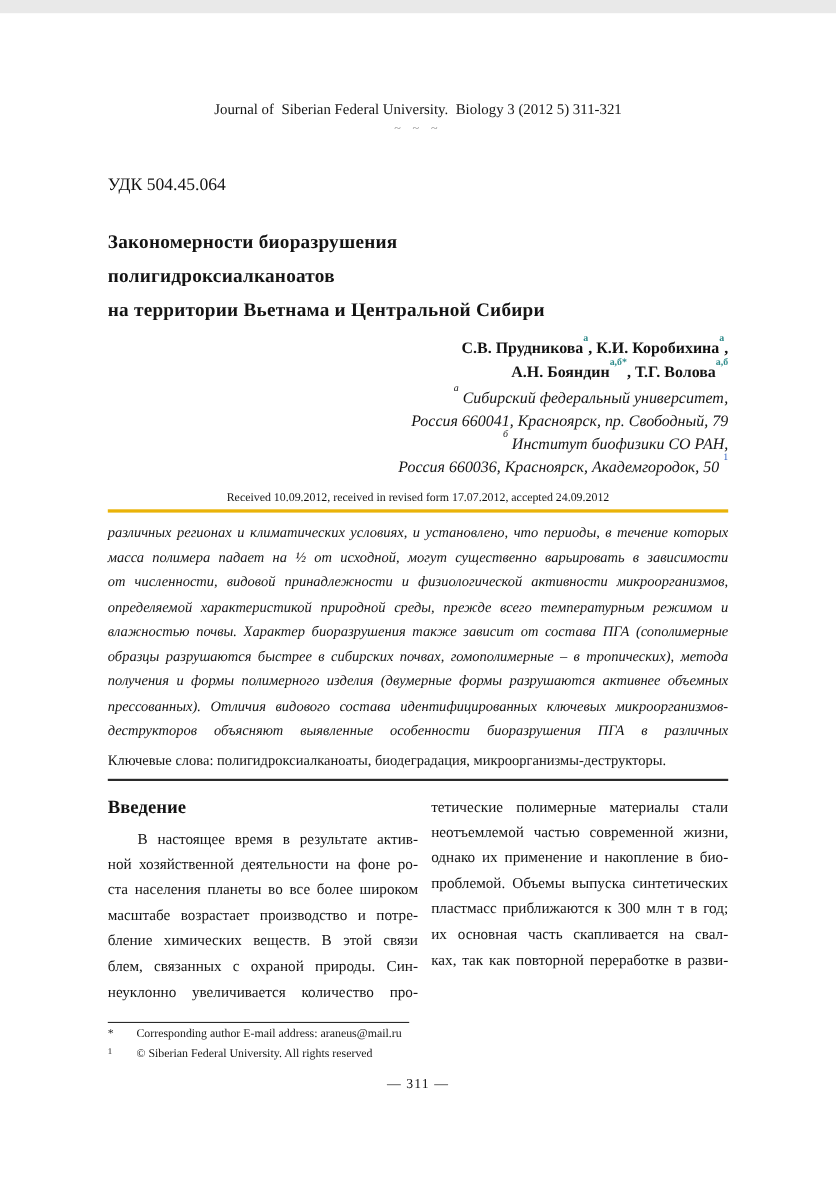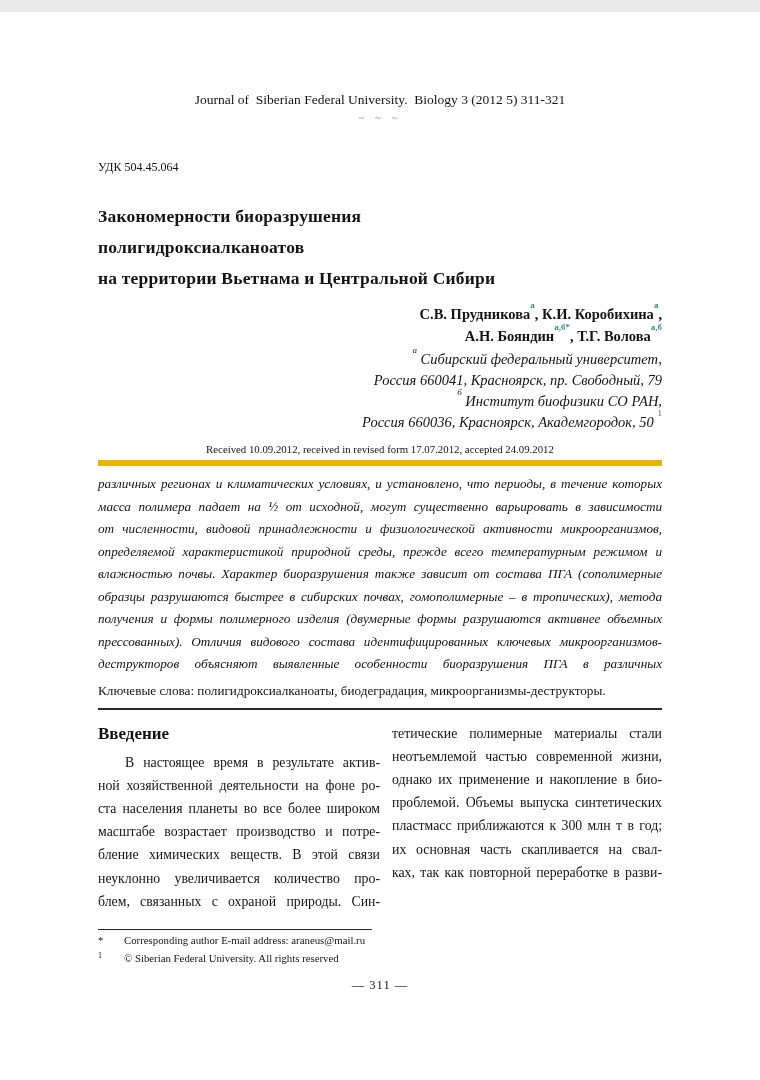--- a/index.html
+++ b/index.html
@@ -11,36 +11,36 @@
     font-family:"Liberation Serif", serif;
     color:#141414;
     overflow:hidden;
     box-sizing:border-box;
   }
   .content { position:absolute; left:98px; top:0; width:564px; }
 
   .journal-header { margin-top:80px; text-align:center; font-size:13.5px; white-space:pre; }
   .tilde-sep { margin-top:3px; text-align:center; font-size:11px; letter-spacing:4px; color:#8a8a8a; }
 
-  .udc { margin-top:37px; font-size:12px; }
+  .udc { margin-top:37px; font-size:16px; }
 
   .title { margin-top:26px; font-weight:bold; font-size:17.5px; line-height:31px; letter-spacing:0.2px; }
 
   .authors { margin-top:9px; text-align:right; font-weight:bold; font-size:14.5px; line-height:22px; }
   .authors sup, .affil sup {
     font-size:9px; line-height:0; position:relative; top:-5px;
   }
   .authors sup.accent { color:var(--sup-accent, #2e8b8b); }
 
   .affil { margin-top:2px; text-align:right; font-style:italic; font-size:14.5px; line-height:21px; }
   .affil sup.footref { color:var(--footref-accent, #2f5fc0); font-style:normal; }
 
   .received {
     margin-top:10px; text-align:center; font-size:10.8px;
-    padding-bottom:5px; border-bottom:6px solid #eab308;
+    padding-bottom:5px; border-bottom:3px solid #eab308;
   }
 
   .abstract { margin-top:7px; font-style:italic; font-size:13.2px; }
   .abstract .jline { line-height:22.5px; text-align:justify; text-align-last:justify; }
   .abstract .jline.last { text-align-last:left; }
 
   .keywords { margin-top:5px; font-size:13.2px; line-height:20px; }
 
   .rule-thick { margin-top:7px; border-top:2px solid #2a2a2a; height:0; }
 
@@ -107,22 +107,22 @@
     <div class="rule-thick"></div>
 
     <div class="columns">
       <div class="col-left">
         <div class="section-heading">Введение</div>
         <div class="body-line indent">В настоящее время в результате актив-</div>
         <div class="body-line">ной хозяйственной деятельности на фоне ро-</div>
         <div class="body-line">ста населения планеты во все более широком</div>
         <div class="body-line">масштабе возрастает производство и потре-</div>
         <div class="body-line">бление химических веществ. В этой связи</div>
+        <div class="body-line">блем, связанных с охраной природы. Син-</div>
         <div class="body-line">неуклонно увеличивается количество про-</div>
-        <div class="body-line">блем, связанных с охраной природы. Син-</div>
       </div>
       <div class="col-right">
         <div class="body-line">тетические полимерные материалы стали</div>
         <div class="body-line">неотъемлемой частью современной жизни,</div>
         <div class="body-line">однако их применение и накопление в био-</div>
         <div class="body-line">проблемой. Объемы выпуска синтетических</div>
         <div class="body-line">пластмасс приближаются к 300 млн т в год;</div>
         <div class="body-line">их основная часть скапливается на свал-</div>
         <div class="body-line">ках, так как повторной переработке в разви-</div>
       </div>

